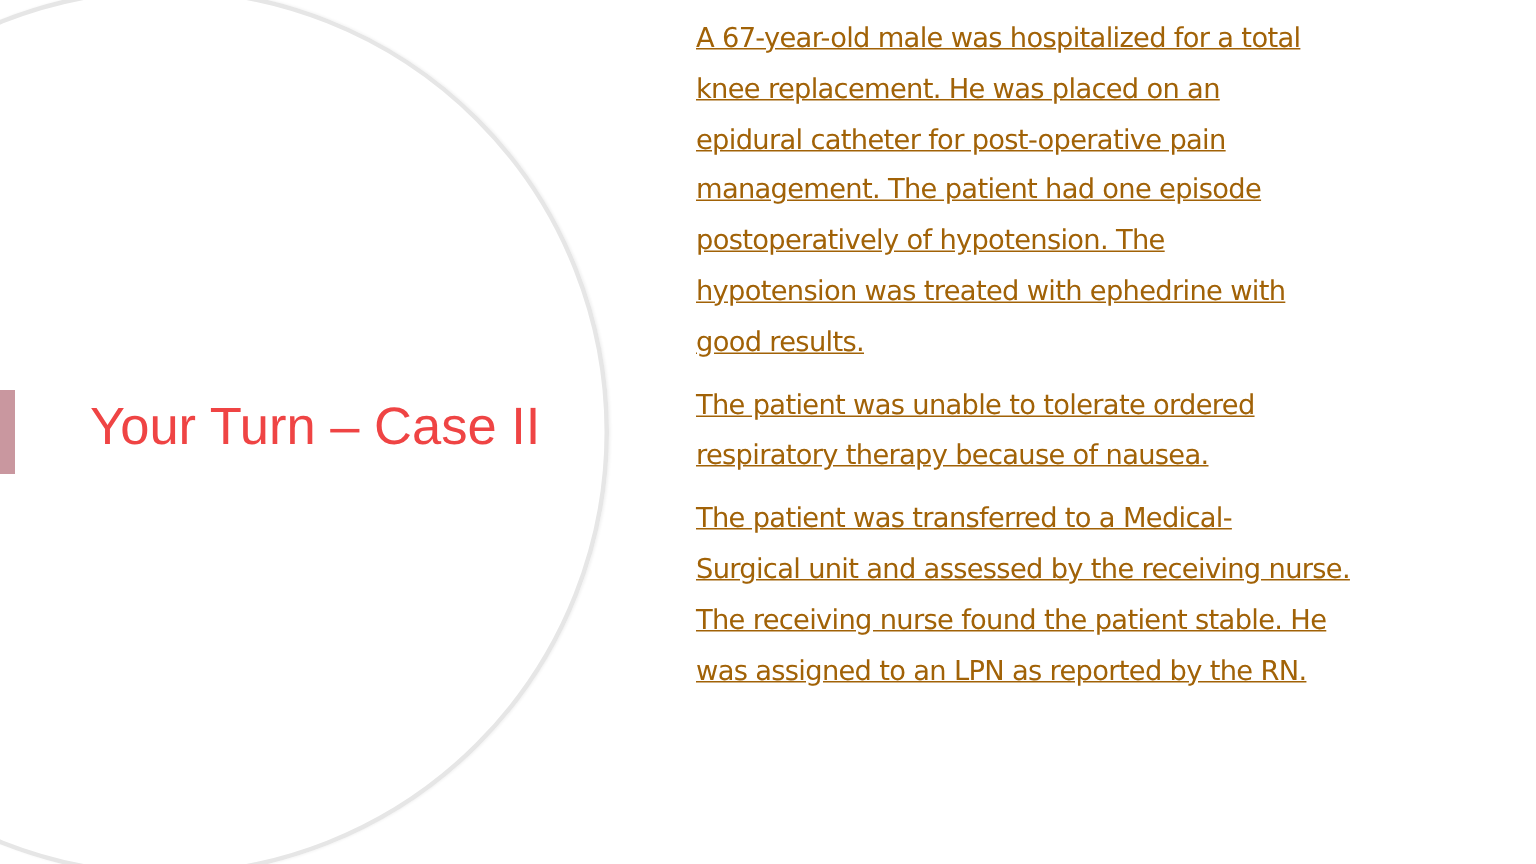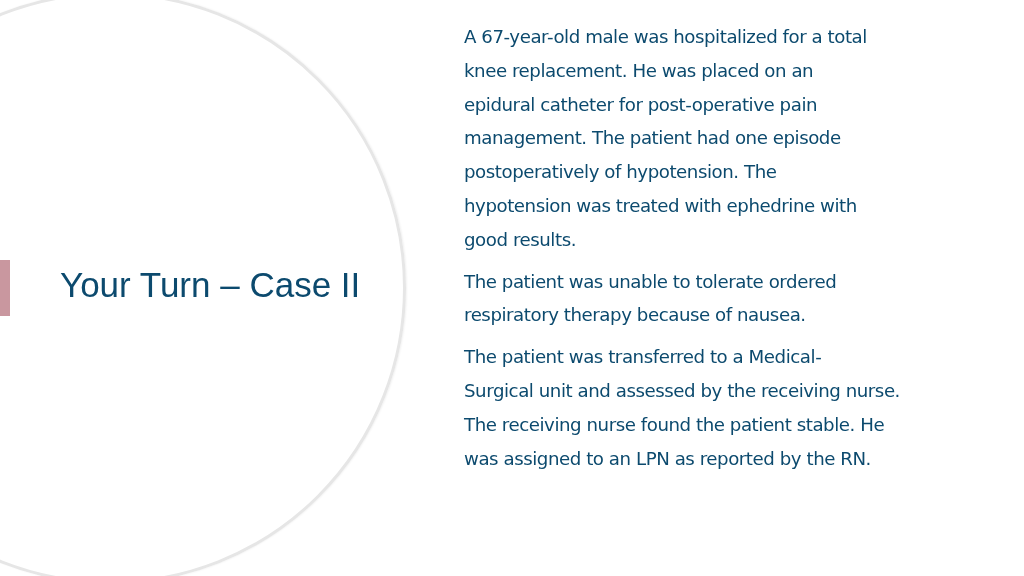--- a/index.html
+++ b/index.html
@@ -18,28 +18,29 @@
     box-sizing: border-box;
     box-shadow: 1px 0 2px rgba(0,0,0,0.06);
   }
   .accent-bar {
     position: absolute; left: 0; top: 260px; width: 10px; height: 56px;
     background: #c9979f;
   }
   .title {
     position: absolute; left: 60px; top: 240px; width: 310px;
     font-family: "Liberation Sans", sans-serif;
-    font-size: 35px; line-height: 44px; color: #0c4a6e;
+    font-size: 35px; line-height: 44px; color: #ef4444;
     font-weight: normal;
   }
   .body-text {
-    position: absolute; left: 464px; top: 20px; width: 500px;
+    position: absolute; left: 464px; top: 9px; width: 500px;
     font-family: "DejaVu Sans", sans-serif;
-    font-size: 18.2px; line-height: 33.8px; color: #0c4a6e;
+    font-size: 18.2px; line-height: 33.8px; color: #a16207;
     letter-spacing: -0.45px;
+    text-decoration: underline;
   }
   .body-text p { margin: 0 0 8px 0; white-space: pre-line; }
 </style>
 </head>
 <body>
 
 <div class="slide">
   <div class="arc"></div>
   <div class="accent-bar"></div>
   <h1 class="title">Your Turn – Case II</h1>

